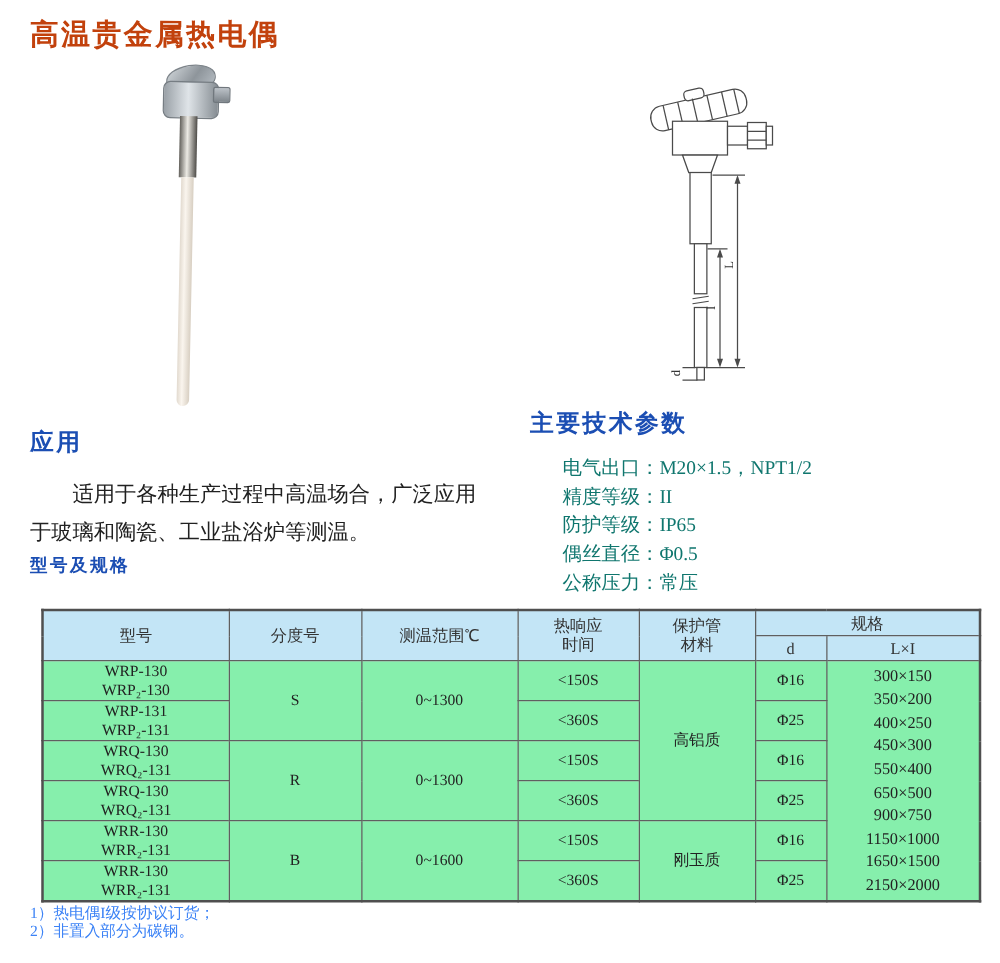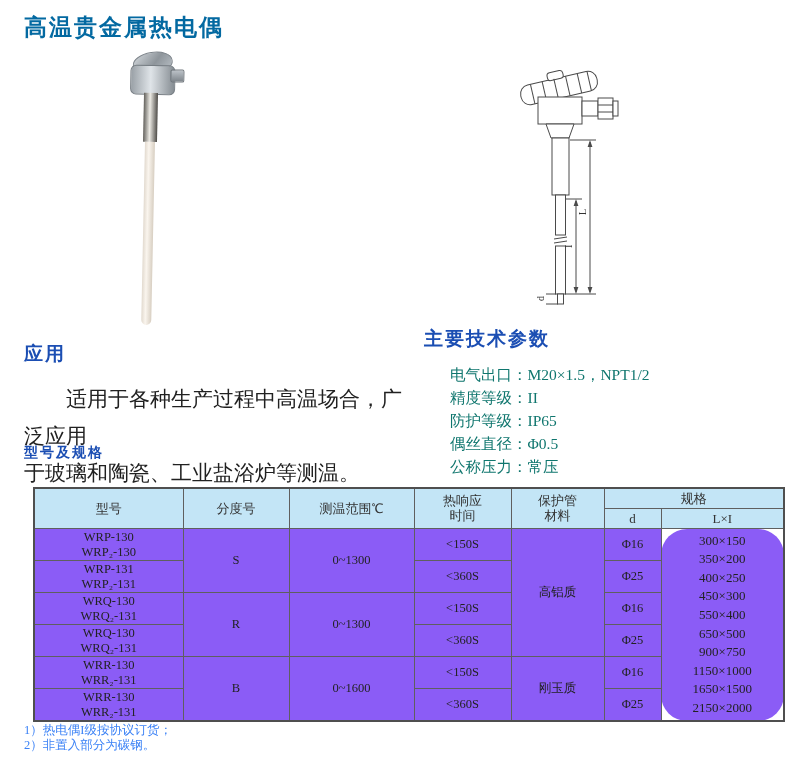--- a/index.html
+++ b/index.html
@@ -1,21 +1,21 @@
 <!DOCTYPE html>
 <html><head>
 <meta charset="utf-8">
 <style>
   html,body{margin:0;padding:0;background:#ffffff;}
   .page{position:relative;width:800px;height:770px;background:#ffffff;overflow:hidden;
         font-family:"Liberation Serif", serif;color:#1a1a1a;}
 
   
   .page-title{position:absolute;left:24px;top:12px;font-family:"Liberation Sans",sans-serif;
-              font-size:23px;font-weight:bold;color:#0369a1;letter-spacing:2px;}
+              font-size:23px;font-weight:bold;color:#c2410c;letter-spacing:2px;}
   .sec-head{position:absolute;font-family:"Liberation Sans",sans-serif;font-size:19px;
             font-weight:bold;color:#1b4eb3;letter-spacing:2px;}
 
   
   .photo{position:absolute;left:108px;top:52px;width:90px;height:275px;transform:rotate(1.2deg);}
   .p-cap{position:absolute;left:22px;top:0;width:38px;height:19px;border-radius:50% 50% 42% 42%;
          background:linear-gradient(135deg,#d3d8dc,#8e959b 55%,#b8bfc5);border:1px solid #7d848a;
          transform:rotate(-10deg);}
   .p-body{position:absolute;left:20px;top:13px;width:43px;height:28px;border-radius:6px;
           background:linear-gradient(to right,#9aa1a7,#dfe4e8 45%,#868d93);border:1px solid #767d83;}
@@ -29,39 +29,39 @@
   
   .drawing{position:absolute;left:486px;top:68px;width:172px;height:242px;}
   .drawing svg{display:block;}
   .dline{stroke:#4a4a4a;stroke-width:1;fill:none;}
   .dfill{stroke:#4a4a4a;stroke-width:1;fill:#ffffff;}
   .darrow{fill:#4a4a4a;stroke:none;}
   .dtext{font-family:"Liberation Serif",serif;font-size:10px;fill:#333;}
 
   
   .app-block{position:absolute;left:24px;top:341px;width:398px;}
-  .app-text{margin:14px 0 0 0;font-size:21px;line-height:1.75;color:#212121;}
+  .app-text{margin:14px 0 0 0;font-size:17px;line-height:1.75;color:#212121;}
   .app-text .ln{display:block;}
   .app-text .ln.indent{text-indent:2em;}
   .param-block{position:absolute;left:424px;top:326px;width:370px;}
   .param-list{list-style:none;margin:12px 0 0 0;padding:0 0 0 26px;font-size:15.5px;
               line-height:1.48;color:#0f766e;}
 
   
   .spec-head{left:24px;top:444px;font-size:14px;}
   table.spec{position:absolute;left:33px;top:487px;border-collapse:collapse;table-layout:fixed;
              width:750px;font-size:13px;color:#222;}
   table.spec{border:2px solid #4f4f4f;padding-left:48px;}
   table.spec th,table.spec td{border:1px solid #5f5f5f;text-align:center;vertical-align:middle;
              padding:0;font-weight:normal;}
   table.spec thead th{background:#c3e5f6;height:19px;line-height:15px;color:#333;}
   table.spec thead th.h2{height:38px;}
-  table.spec tbody td{height:31px;background:#8b5cf6;font-size:12.5px;}
+  table.spec tbody td{height:31px;background:#86efac;font-size:12.5px;}
   .two-line span{display:block;line-height:14.5px;}
-  td.lxi-cell{vertical-align:middle;border-radius:26px;}
+  td.lxi-cell{vertical-align:middle;}
   td.lxi-cell span{display:block;line-height:18.6px;height:18.6px;font-size:13px;}
 
   
   .footnotes{position:absolute;left:24px;top:723px;font-size:12.5px;line-height:15px;color:#3b82f6;}
 </style>
 </head>
 <body>
 
 <div class="page">
 

